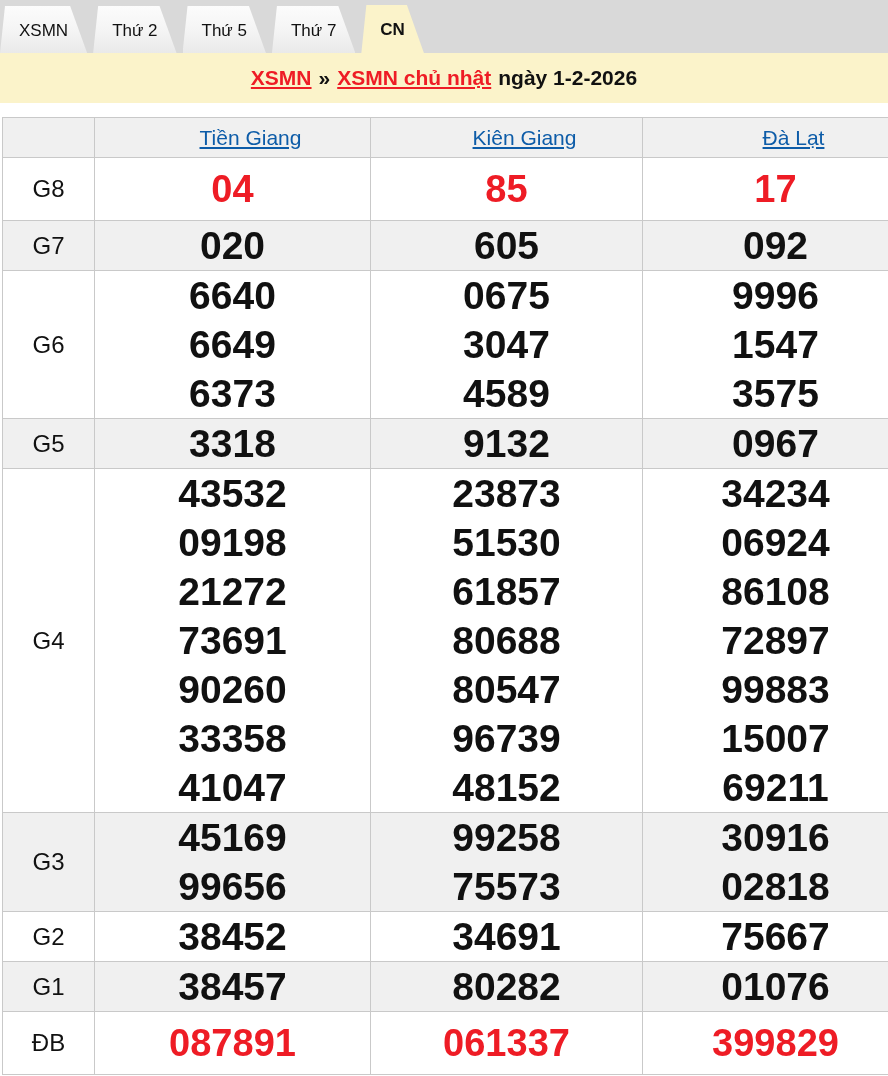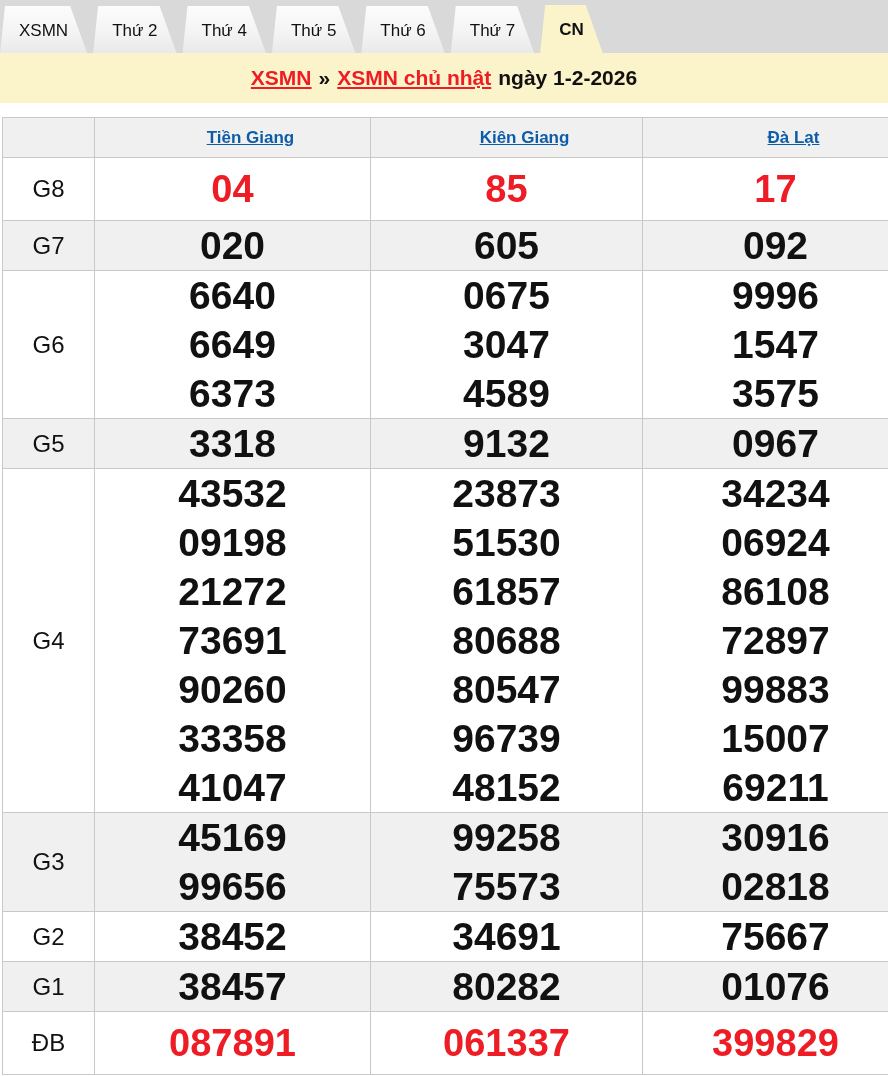--- a/index.html
+++ b/index.html
@@ -71,22 +71,22 @@
   table.results th, table.results td{
     border:1px solid var(--border);
     text-align:center;
     vertical-align:middle;
     padding:0;
   }
   tr.shade{background:var(--shade);}
   tr.headrow{background:var(--shade);}
   tr.headrow th{height:40px;}
   .col-head{
-    font-size:17px;
-    font-weight:bold;
+    font-size:21px;
+    font-weight:normal;
     color:var(--blue);
     text-decoration:underline;
     cursor:pointer;
     margin-left:36px;
   }
   .prize-label{
     font-size:24px;
     font-weight:normal;
     color:var(--ink);
   }
@@ -102,23 +102,21 @@
     line-height:62px;
   }
   .row-db .num{line-height:62px;}
 </style>
 </head>
 <body>
 
 <nav class="tabbar">
     <a class="tab">XSMN</a>
     <a class="tab">Thứ 2</a>
-    <a class="tab">Thứ 4</a>
     <a class="tab">Thứ 5</a>
-    <a class="tab">Thứ 6</a>
     <a class="tab">Thứ 7</a>
     <a class="tab active">CN</a>
   </nav>
 
 <div class="titlebar">
   <a>XSMN</a>
   <span class="plain">»</span>
   <a>XSMN chủ nhật</a>
   <span class="plain">ngày 1-2-2026</span>
 </div>

